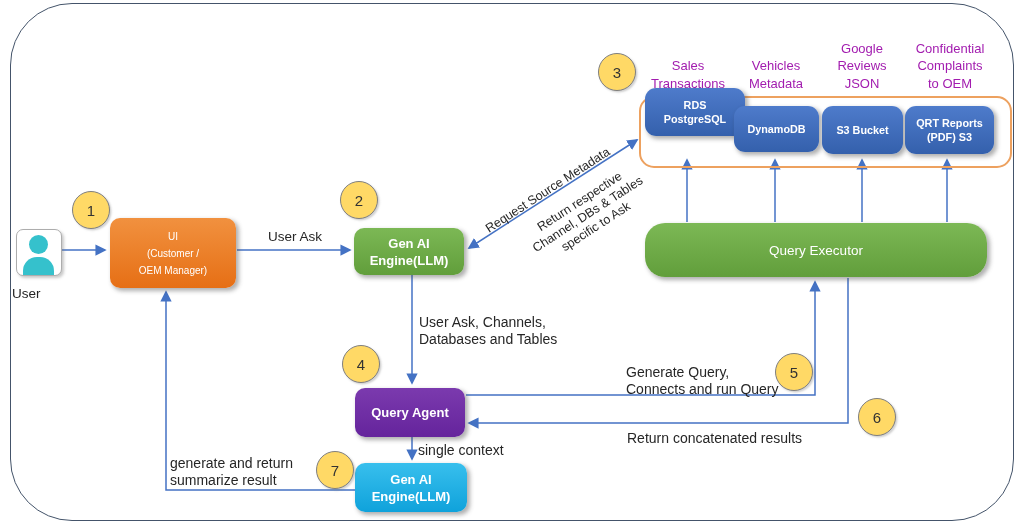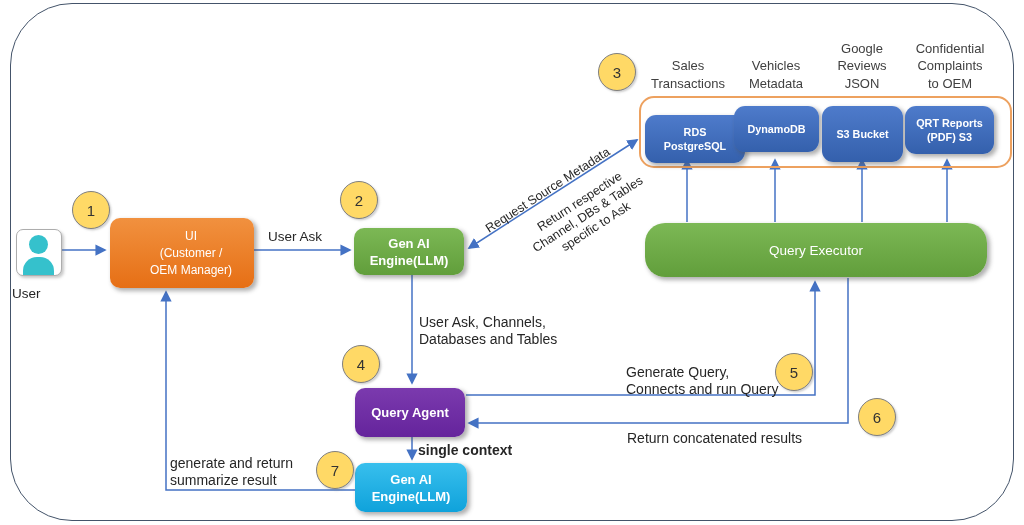--- a/index.html
+++ b/index.html
@@ -10,36 +10,36 @@
   .frame{
     position:absolute;left:10px;top:3px;width:1002px;height:516px;
     border:1.6px solid #44546A;border-radius:62px;
   }
   svg.wires{position:absolute;left:0;top:0;width:1024px;height:525px;}
   .node{
     position:absolute;display:flex;align-items:center;justify-content:center;
     text-align:center;color:#fff;white-space:pre-line;
     border-radius:10px;box-shadow:2.5px 2.5px 4px rgba(80,80,80,.45);
   }
-  .node-ui{background:linear-gradient(180deg,#F1913F 0%,#E66F15 100%);font-size:12px;line-height:17px;padding-left:18px;}
+  .node-ui{background:linear-gradient(180deg,#F1913F 0%,#E66F15 100%);font-size:10px;line-height:17px;}
   .node-green{background:linear-gradient(180deg,#7CB855 0%,#619E3B 100%);font-weight:bold;font-size:13px;line-height:17px;}
   .node-exec{background:linear-gradient(180deg,#7CB855 0%,#619E3B 100%);font-weight:normal;font-size:13.5px;border-radius:20px;}
   .node-purple{background:linear-gradient(180deg,#7B3AAE 0%,#65249C 100%);font-weight:bold;font-size:13px;}
   .node-cyan{background:linear-gradient(180deg,#38BFED 0%,#0FA2DB 100%);font-weight:bold;font-size:13px;line-height:17px;}
   .node-db{
     background:linear-gradient(180deg,#4E7BCB 0%,#3460AC 100%);
     font-weight:bold;font-size:10.8px;line-height:14px;border-radius:11px;
   }
   .ds-frame{
     position:absolute;left:639px;top:96px;width:369px;height:68px;
     border:2px solid #EDA15F;border-radius:15px;
   }
   .ds-caption{
     position:absolute;display:flex;align-items:flex-end;justify-content:center;
-    text-align:center;font-size:13px;line-height:17.5px;white-space:pre-line;color:#404040;
+    text-align:center;font-size:13px;line-height:17.5px;white-space:pre-line;color:#a21caf;
   }
   .step{
     position:absolute;width:36px;height:36px;border-radius:50%;
     background:#FFD966;border:1.3px solid #7F7F7F;
     display:flex;align-items:center;justify-content:center;
     font-size:15px;color:#333;box-shadow:1.5px 1.5px 2px rgba(120,120,120,.35);
   }
   .lbl{position:absolute;font-size:14px;line-height:17px;white-space:pre-line;color:#262626;}
   .lbl-rot{transform:rotate(-33deg);text-align:center;}
   .usercard{
@@ -105,24 +105,24 @@
 Transactions</div>
   <div class="ds-caption" style="left:726px;top:38px;width:100px;height:54px;text-align:center;">Vehicles
 Metadata</div>
   <div class="ds-caption" style="left:812px;top:38px;width:100px;height:54px;">Google
 Reviews
 JSON</div>
   <div class="ds-caption" style="left:900px;top:38px;width:100px;height:54px;">Confidential
 Complaints
 to OEM</div>
 
-  <div class="node node-db" style="left:645px;top:115px;width:100px;height:48px;">RDS
+  <div class="node node-db" style="left:645px;top:88px;width:100px;height:48px;">RDS
 PostgreSQL</div>
   <div class="node node-db" style="left:734px;top:106px;width:85px;height:46px;">DynamoDB</div>
-  <div class="node node-db" style="left:822px;top:106px;width:81px;height:56px;">S3 Bucket</div>
+  <div class="node node-db" style="left:822px;top:106px;width:81px;height:48px;">S3 Bucket</div>
   <div class="node node-db" style="left:905px;top:106px;width:89px;height:48px;">QRT Reports
 (PDF) S3</div>
 
   <div class="step" style="left:72px;top:191px;">1</div>
   <div class="step" style="left:340px;top:181px;">2</div>
   <div class="step" style="left:598px;top:53px;">3</div>
   <div class="step" style="left:342px;top:345px;">4</div>
   <div class="step" style="left:775px;top:353px;">5</div>
   <div class="step" style="left:858px;top:398px;">6</div>
   <div class="step" style="left:316px;top:451px;">7</div>
@@ -136,18 +136,18 @@
 specific to Ask</div>
 
   <div class="lbl" style="left:419px;top:314px;">User Ask, Channels,
 Databases and Tables</div>
 
   <div class="lbl" style="left:626px;top:352px;margin-top:12px;">Generate Query,
 Connects and run Query</div>
 
   <div class="lbl" style="left:627px;top:430px;">Return concatenated results</div>
 
-  <div class="lbl" style="left:418px;top:442px;font-weight:bold;">single context</div>
+  <div class="lbl" style="left:418px;top:442px;">single context</div>
 
   <div class="lbl" style="left:170px;top:455px;">generate and return
 summarize result</div>
 
 </div>
 
 </body></html>

